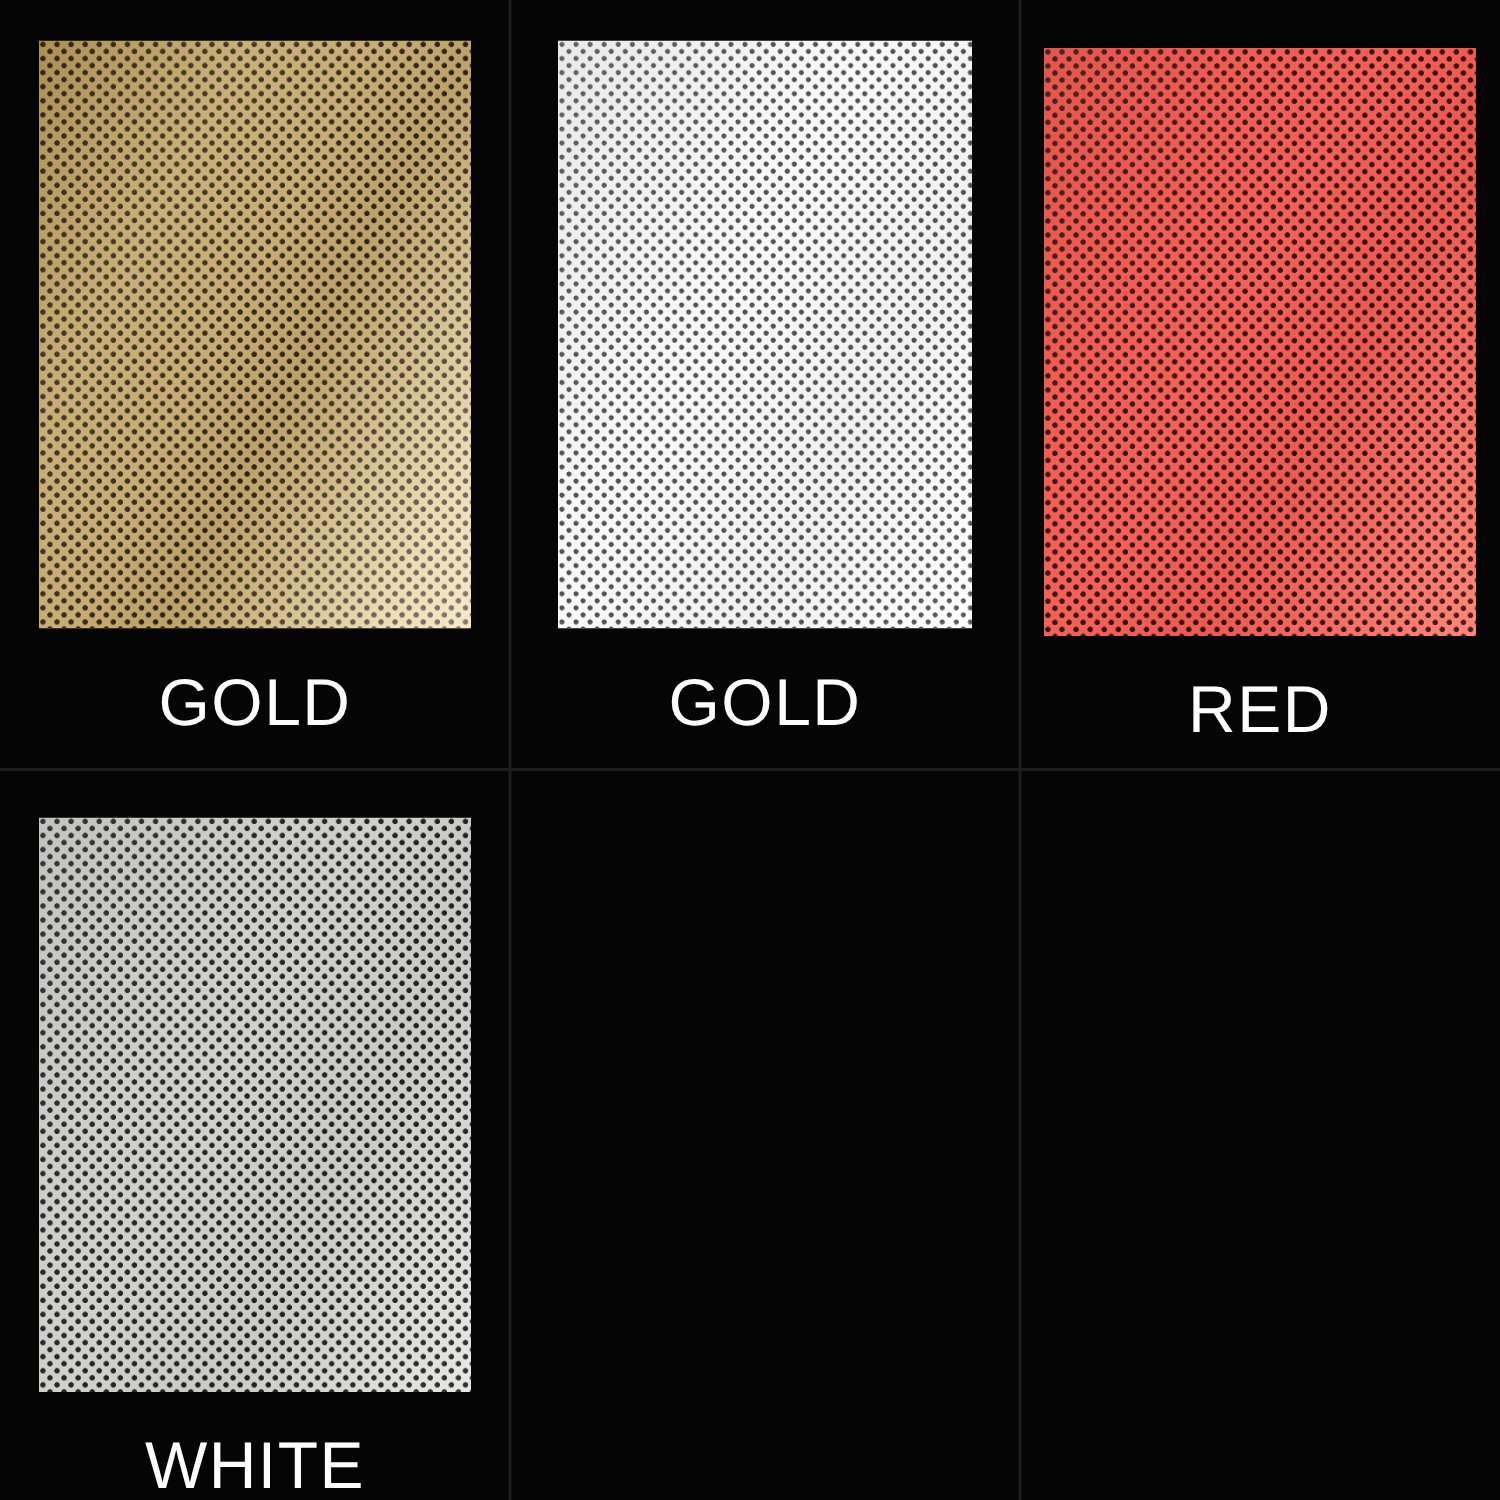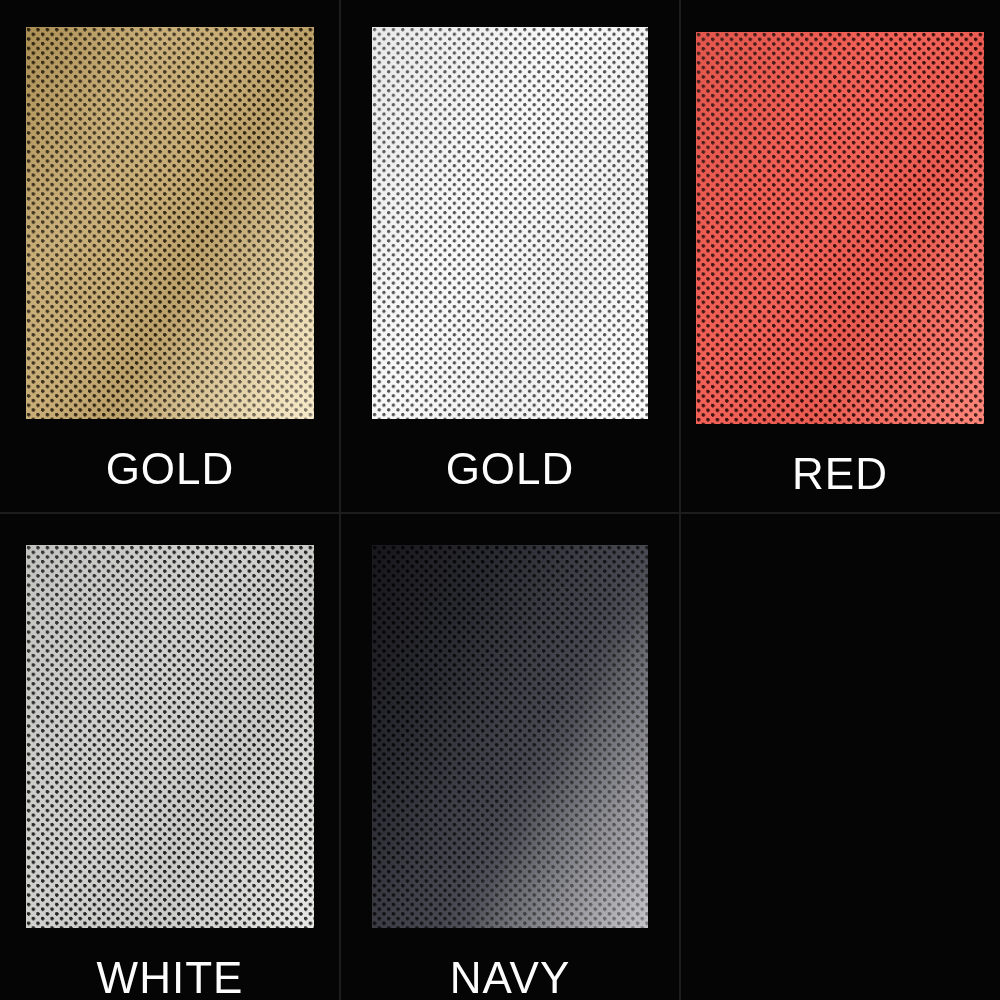--- a/index.html
+++ b/index.html
@@ -156,23 +156,14 @@
   <div class="swatch-cell r2 c2">
     <div class="fabric">
       <div class="fabric-base" style="background: linear-gradient(118deg, rgb(189, 189, 185) 0%, rgb(211, 211, 207) 45%, rgb(211, 211, 207) 62%, rgb(230, 230, 226) 100%);"></div>
       <div class="fabric-grain"></div>
       <div class="fabric-holes deep" style="background-image: radial-gradient(circle at 2.6px 2.6px, rgba(23, 23, 23, 0.95) 1.6px, rgba(0, 0, 0, 0) 2px), radial-gradient(circle at 2.6px 2.6px, rgba(23, 23, 23, 0.95) 1.6px, rgba(0, 0, 0, 0) 2px);"></div>
       <div class="fabric-sheen" style="background: linear-gradient(118deg, rgba(255, 255, 255, 0.1) 0%, rgba(255, 255, 255, 0.04) 32%, rgba(0, 0, 0, 0.05) 68%, rgba(255, 255, 255, 0.08) 100%);"></div>
     </div>
     <div class="swatch-label" style="color: rgb(253, 253, 253);">WHITE</div>
   </div>
 
-  <div class="swatch-cell r2 c3">
-    <div class="fabric">
-      <div class="fabric-base" style="background: linear-gradient(118deg, rgb(42, 42, 51) 0%, rgb(59, 59, 69) 45%, rgb(59, 59, 69) 62%, rgb(142, 142, 150) 100%);"></div>
-      <div class="fabric-grain"></div>
-      <div class="fabric-holes deep" style="background-image: radial-gradient(circle at 2.6px 2.6px, rgba(7, 7, 10, 0.95) 1.6px, rgba(0, 0, 0, 0) 2px), radial-gradient(circle at 2.6px 2.6px, rgba(7, 7, 10, 0.95) 1.6px, rgba(0, 0, 0, 0) 2px);"></div>
-      <div class="fabric-sheen" style="background: linear-gradient(118deg, rgba(0, 0, 0, 0.45) 0%, rgba(0, 0, 0, 0.22) 26%, rgba(255, 255, 255, 0.06) 56%, rgba(255, 255, 255, 0.34) 86%, rgba(255, 255, 255, 0.48) 100%);"></div>
-    </div>
-    <div class="swatch-label" style="color: rgb(253, 253, 253);">NAVY</div>
-  </div>
 
 </div>
 
 </body></html>

